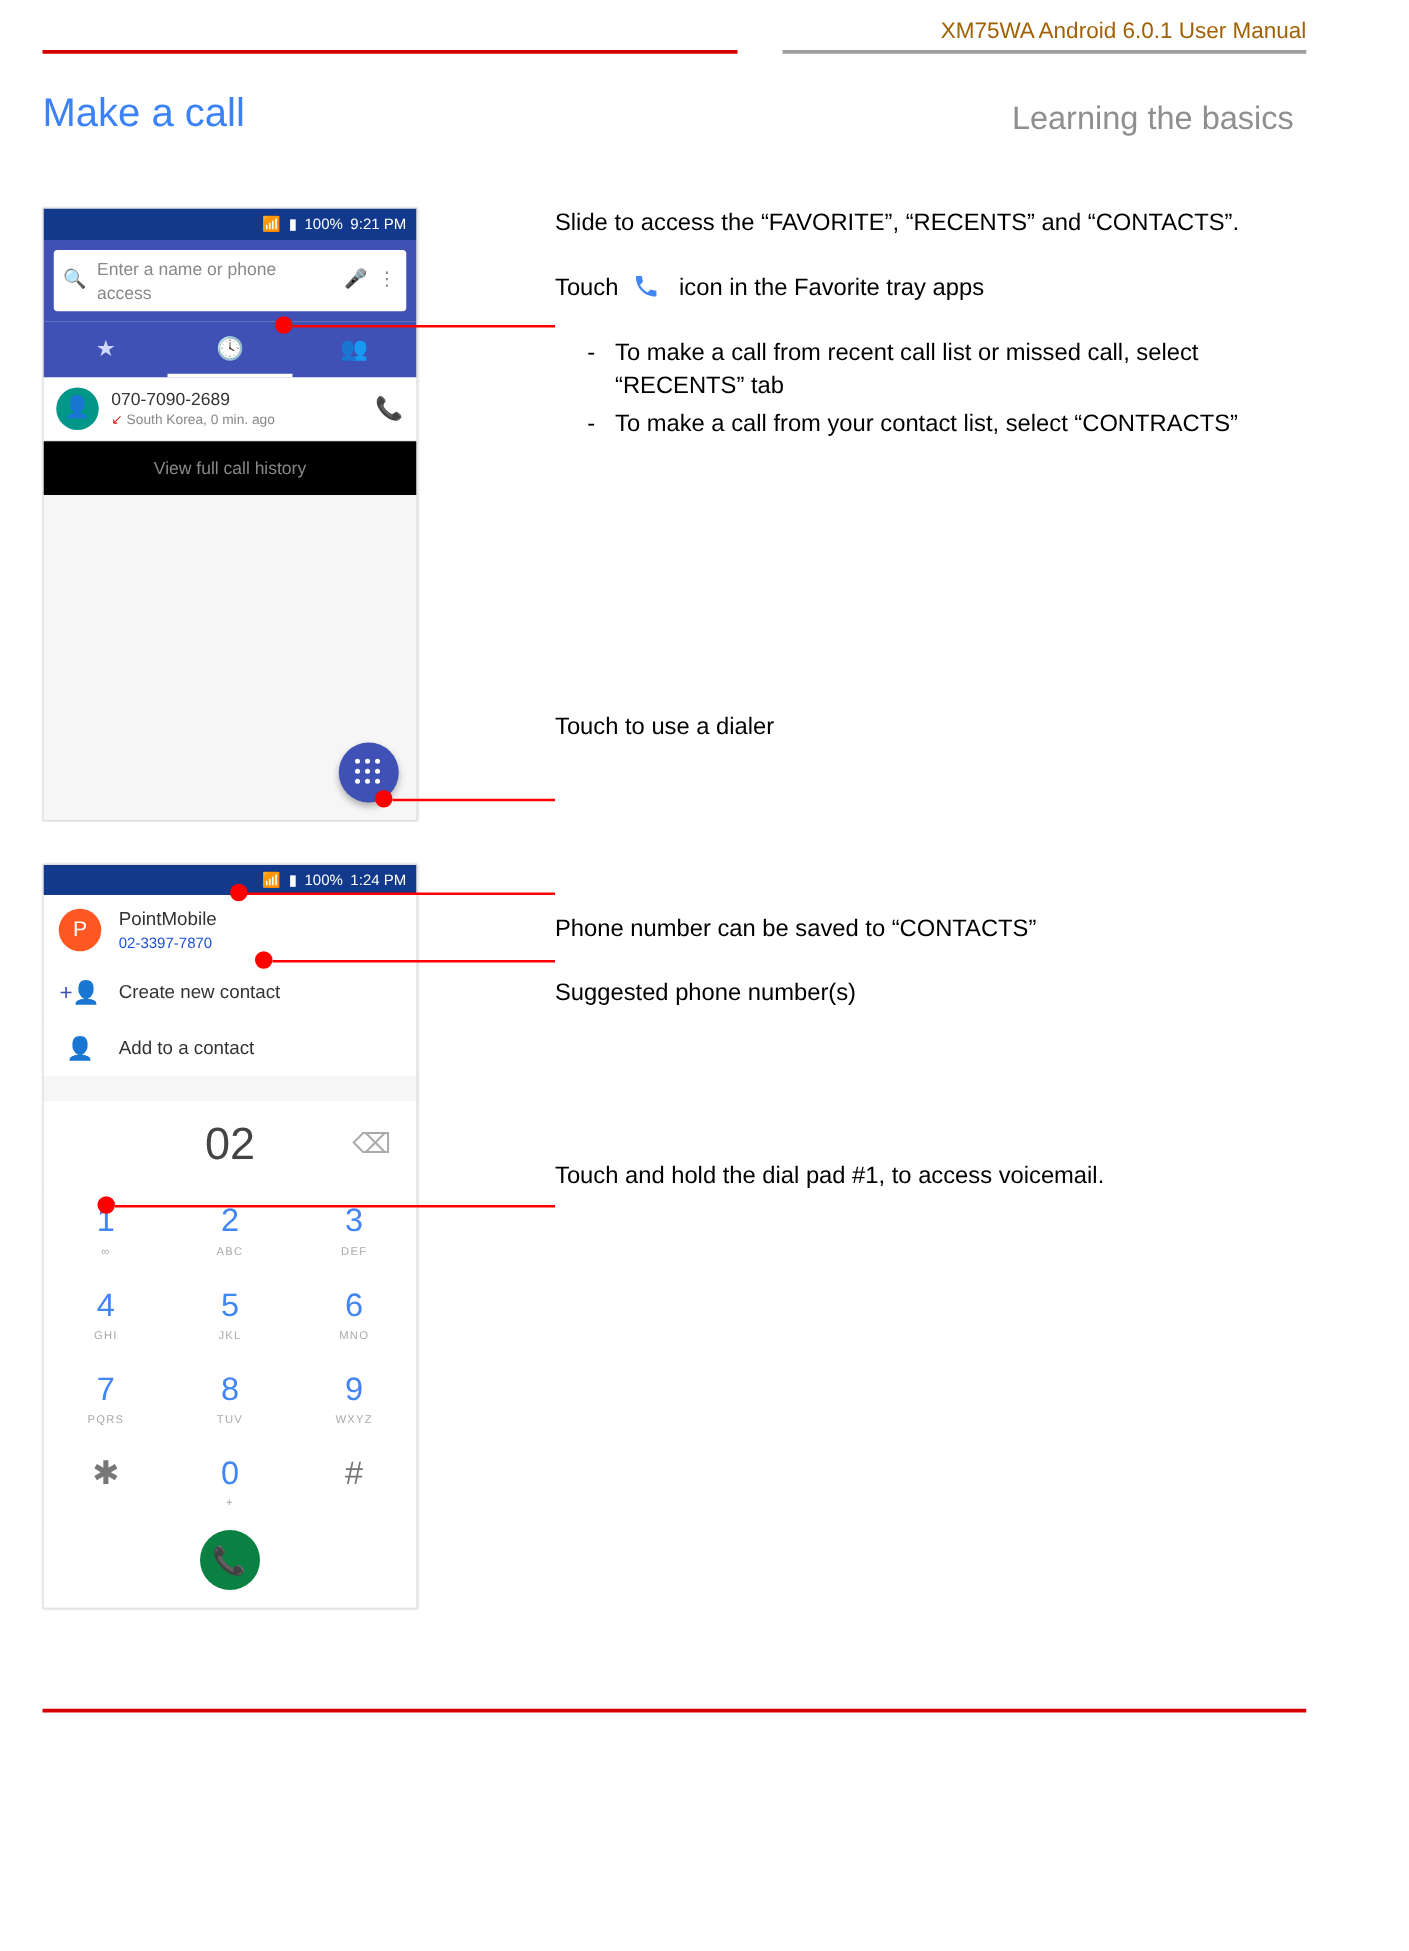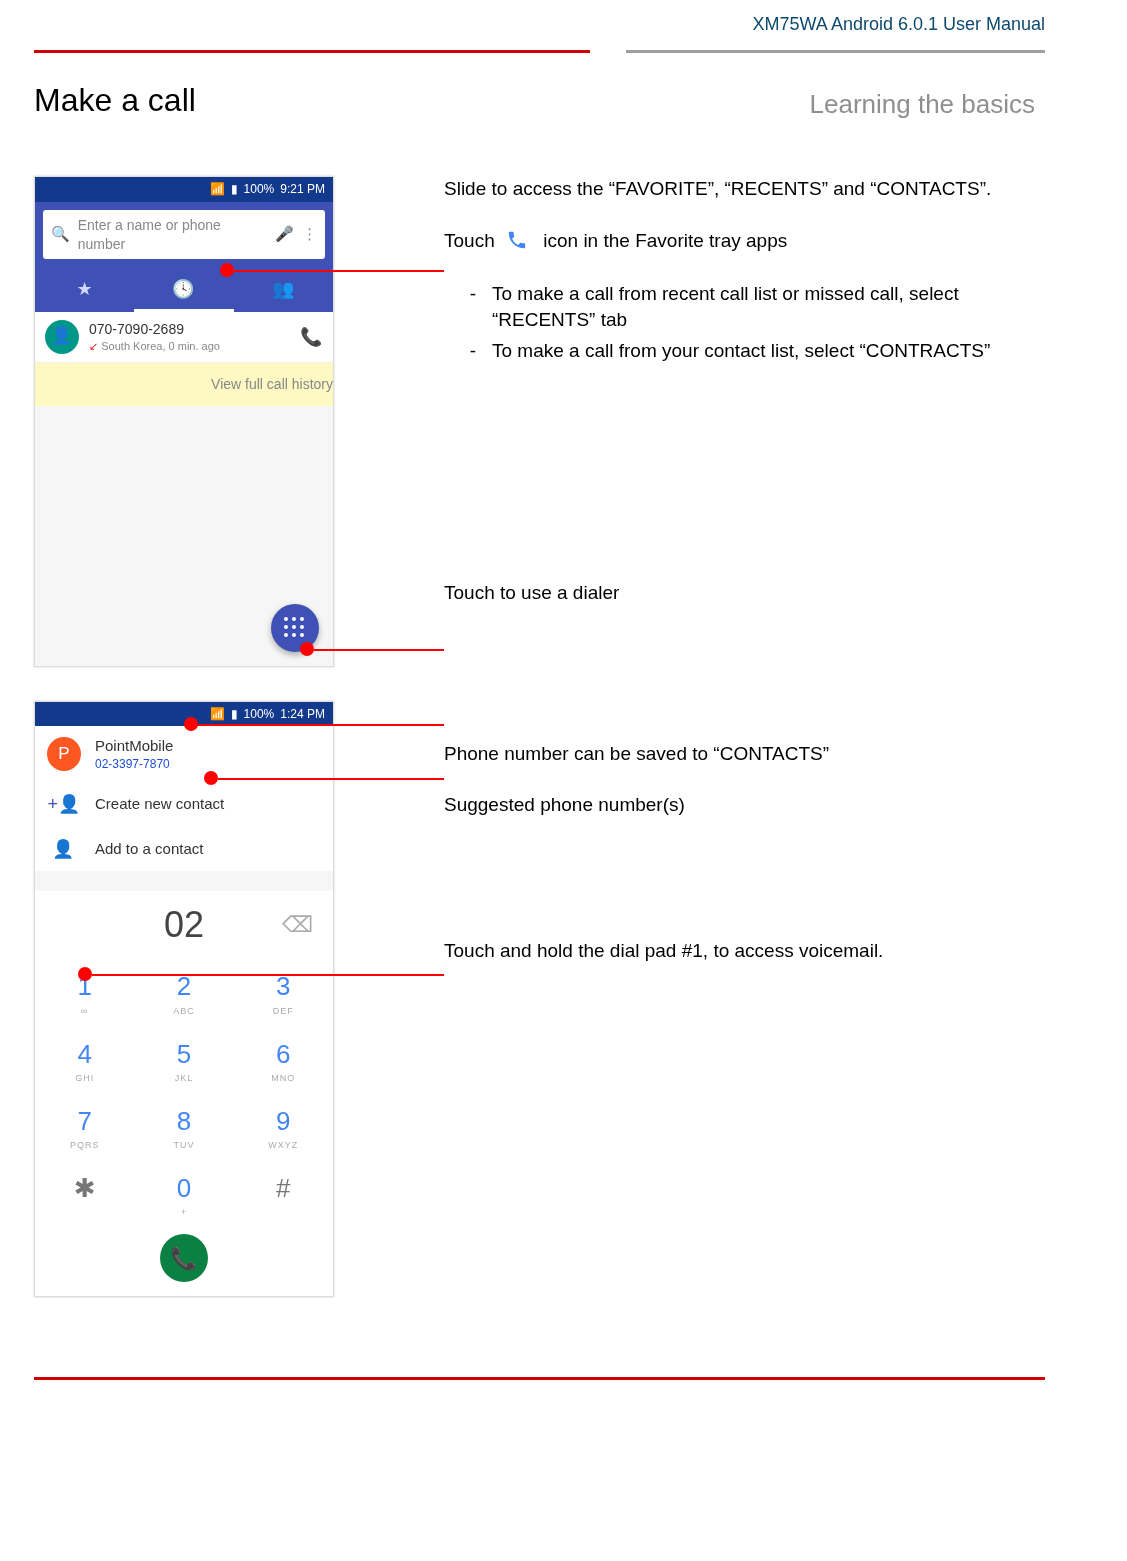--- a/index.html
+++ b/index.html
@@ -1,23 +1,23 @@
 <!DOCTYPE html>
 <html><head>
 <meta charset="utf-8">
 <style>
   *{box-sizing:border-box;margin:0;padding:0}
   body{font-family:Arial,Helvetica,sans-serif;background:#fff;width:1127px;margin:0 auto;color:#000;font-size:19px;line-height:1.35}
   .page-padding{padding:12px 82px 0 34px}
-  .doc-header{text-align:right;font-size:18px;color:#0c4a6e;padding-bottom:14px}
+  .doc-header{text-align:right;font-size:18px;color:#a16207;padding-bottom:4px}
   .rule-split{display:flex;gap:36px}
   .rule-red{height:3px;background:#d40000;flex:0 0 55%}
   .rule-gray{height:3px;background:#9f9f9f;flex:1}
   .title-row{display:flex;justify-content:space-between;align-items:flex-end;padding:26px 10px 0 0}
-  .title-main{color:#000000;font-size:32px;font-weight:400}
+  .title-main{color:#3b82f6;font-size:32px;font-weight:400}
   .title-sub{color:#8f8f8f;font-size:26px;font-weight:400}
   .content-area{position:relative;display:flex;align-items:flex-start;padding-top:54px}
   .left-col{flex:0 0 300px;position:relative}
   .right-col{flex:1;padding-left:110px}
 
   
   .phone{width:300px;background:#f6f6f6;border:1px solid #ddd;box-shadow:0 0 2px rgba(0,0,0,.2)}
   .statusbar{background:#12398b;color:#fff;font-size:12px;padding:4px 8px;display:flex;justify-content:flex-end;gap:6px;align-items:center}
   .statusbar span{font-size:12px}
   .searchrow{background:#3f51b5;padding:8px}
@@ -28,21 +28,21 @@
   .tabrow .tab.active{color:#fff}
   .tabrow .tab.active::after{content:"";position:absolute;left:0;right:0;bottom:0;height:3px;background:#fff}
   .section-label{padding:8px 10px;color:#777;font-size:13px;background:#f6f6f6}
   .call-item{background:#fff;padding:8px 10px;display:flex;align-items:center;gap:10px;border-bottom:1px solid #eee}
   .round{width:34px;height:34px;border-radius:50%;display:flex;align-items:center;justify-content:center;color:#fff;font-size:17px}
   .teal{background:#009688}
   .orange{background:#ff5722}
   .call-item .info{flex:1;font-size:14px;color:#333}
   .call-item .sub{font-size:11px;color:#888}
   .call-item .phoneico{color:#555;font-size:18px}
-  .history-link{background:#fef9c3;text-align:right;padding:12px 0;color:#888;font-size:14px}
+  .history-link{background:#000000;text-align:center;padding:12px 0;color:#888;font-size:14px}
   .empty{height:260px;background:#f6f6f6;position:relative}
   .fab{width:48px;height:48px;border-radius:50%;background:#3f51b5;position:absolute;right:14px;bottom:14px;display:flex;align-items:center;justify-content:center;box-shadow:0 3px 6px rgba(0,0,0,.3)}
   .fab-dots{width:22px;height:22px;display:grid;grid-template-columns:repeat(3,1fr);grid-template-rows:repeat(3,1fr);gap:2px}
   .fab-dots i{background:#fff;border-radius:50%;width:4px;height:4px}
 
   
   .phone2{margin-top:34px}
   .list-item{background:#fff;padding:10px 12px;display:flex;align-items:center;gap:14px;font-size:15px;color:#333}
   .list-item .sub{font-size:12px;color:#1d4ed8}
   .white-icon{color:#3f51b5;font-size:18px;width:34px;text-align:center}
@@ -100,21 +100,21 @@
       <div class="phone">
         <div class="statusbar">
           <span>📶</span>
           <span>▮</span>
           <span>100%</span>
           <span>9:21 PM</span>
         </div>
         <div class="searchrow">
           <div class="searchfield">
             <span class="ico">🔍</span>
-            <span style="flex:1">Enter a name or phone number</span>
+            <span style="flex:1">Enter a name or phone access</span>
             <span class="ico">🎤</span>
             <span class="ico">⋮</span>
           </div>
         </div>
         <div class="tabrow">
           <div class="tab">★</div>
           <div class="tab active">🕓</div>
           <div class="tab">👥</div>
         </div>
         <div class="call-item">

